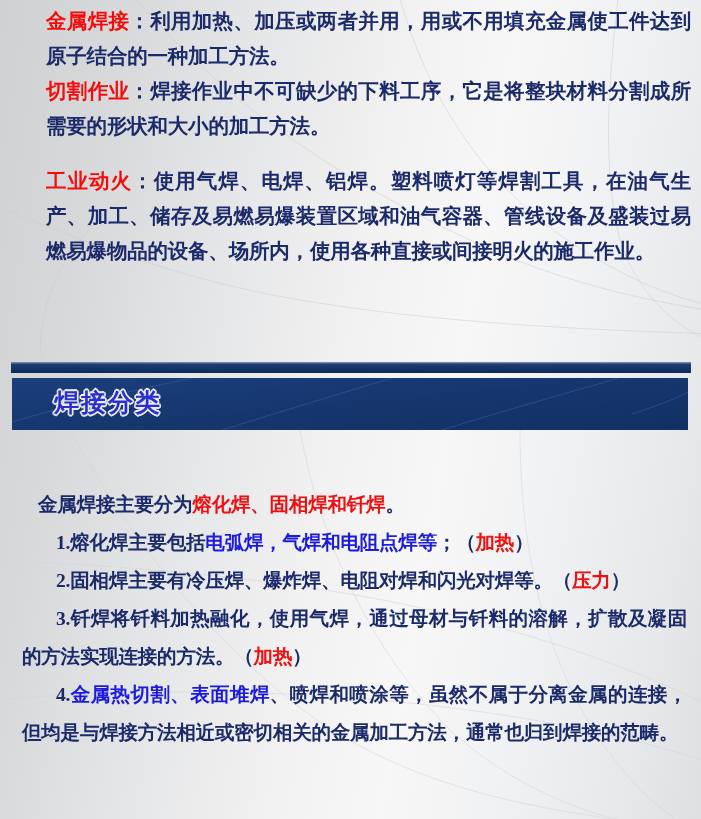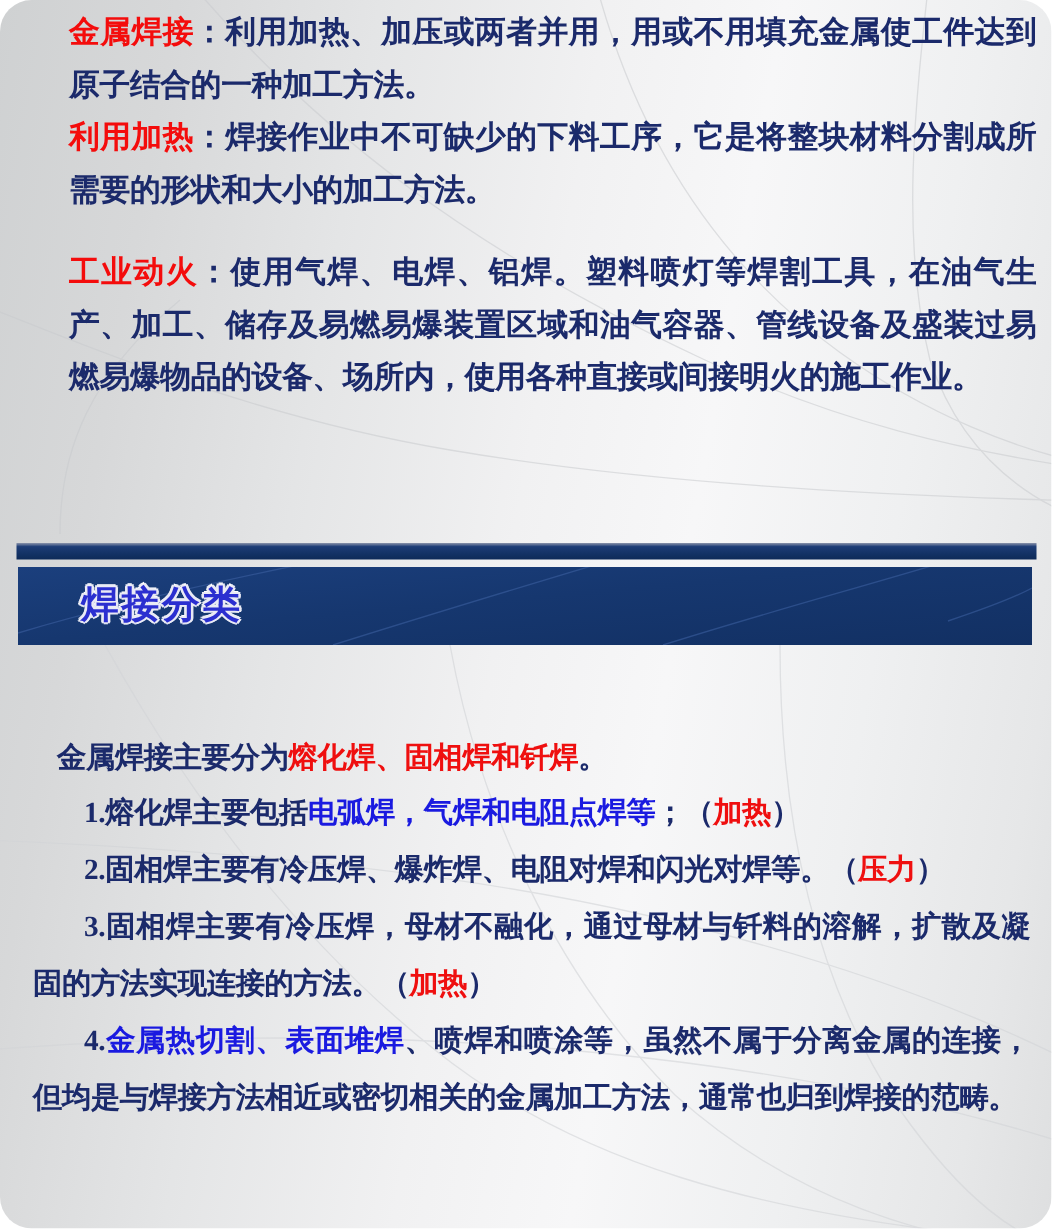--- a/index.html
+++ b/index.html
@@ -22,21 +22,20 @@
     background:
       linear-gradient(100deg,
         #cfd1d2 0%,
         #d7d8d9 14%,
         #e4e5e6 30%,
         #f1f1f2 48%,
         #f7f7f8 62%,
         #eff0f1 78%,
         #e6e7e8 92%,
         #dedfe0 100%);
-    border-radius: 21px;
   }
 
   
   .bg-lines {
     position: absolute;
     inset: 0;
     pointer-events: none;
   }
 
   
@@ -167,21 +166,21 @@
     </g>
   </svg>
 
   <div class="top-section">
 
     <div class="para" id="para-metal">
       <span class="lbl">金属焊接</span><span class="sep">：</span><span>利用加热、加压或两者并用，用或不用填充金属使工件达到原子结合的一种加工方法。</span>
     </div>
 
     <div class="para" id="para-cut">
-      <span class="lbl">利用加热</span><span class="sep">：</span><span>焊接作业中不可缺少的下料工序，它是将整块材料分割成所需要的形状和大小的加工方法。</span>
+      <span class="lbl">切割作业</span><span class="sep">：</span><span>焊接作业中不可缺少的下料工序，它是将整块材料分割成所需要的形状和大小的加工方法。</span>
     </div>
 
     <div class="para" id="para-hotwork">
       <span class="lbl">工业动火</span><span class="sep">：</span><span>使用气焊、电焊、铝焊。塑料喷灯等焊割工具，在油气生产、加工、储存及易燃易爆装置区域和油气容器、管线设备及盛装过易燃易爆物品的设备、场所内，使用各种直接或间接明火的施工作业。</span>
     </div>
 
   </div>
 
   <div class="divider-bar"></div>
 
@@ -200,21 +199,21 @@
     </div>
 
     <div class="body-text">
 
       <p class="ind1"><span class="navy">金属焊接主要分为</span><span class="red">熔化焊、固相焊和钎焊</span><span class="navy">。</span></p>
 
       <p class="ind2"><span class="navy">1.</span><span class="navy">熔化焊主要包括</span><span class="blue">电弧焊，气焊和电阻点焊等</span><span class="navy">；（</span><span class="red">加热</span><span class="navy">）</span></p>
 
       <p class="ind2"><span class="navy">2.</span><span class="navy">固相焊主要有冷压焊、爆炸焊、电阻对焊和闪光对焊等。</span><span class="navy">（</span><span class="red">压力</span><span class="navy">）</span></p>
 
-      <p class="ind2"><span class="navy">3.</span><span class="navy">固相焊主要有冷压焊，母材不融化，通过母材与钎料的溶解，扩散及凝固的方法实现连接的方法。（</span><span class="red">加热</span><span class="navy">）</span></p>
+      <p class="ind2"><span class="navy">3.</span><span class="navy">钎焊将钎料加热融化，使用气焊，通过母材与钎料的溶解，扩散及凝固的方法实现连接的方法。（</span><span class="red">加热</span><span class="navy">）</span></p>
 
       <p class="ind2"><span class="navy">4.</span><span class="blue">金属热切割、表面堆焊</span><span class="navy">、喷焊和喷涂等，虽然不属于分离金属的连接，但均是与焊接方法相近或密切相关的金属加工方法，通常也归到焊接的范畴。</span></p>
 
     </div>
 
   </div>
 
 </div>
 
 </body></html>

